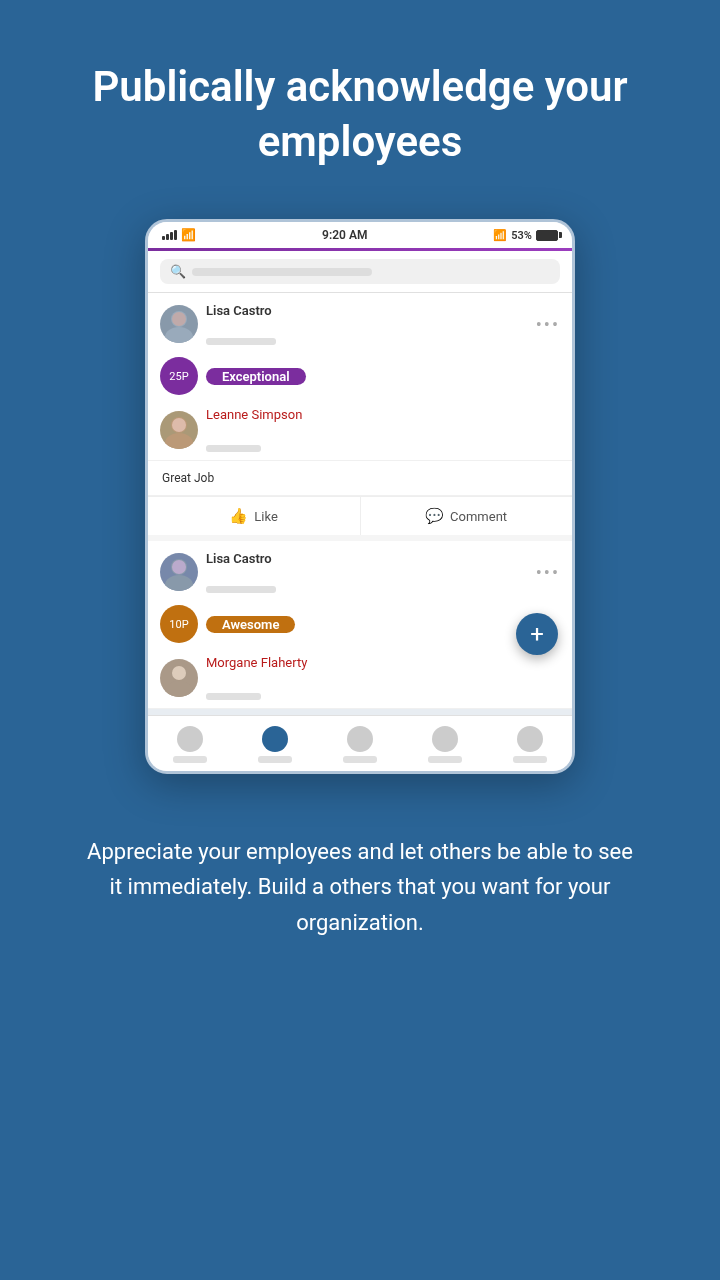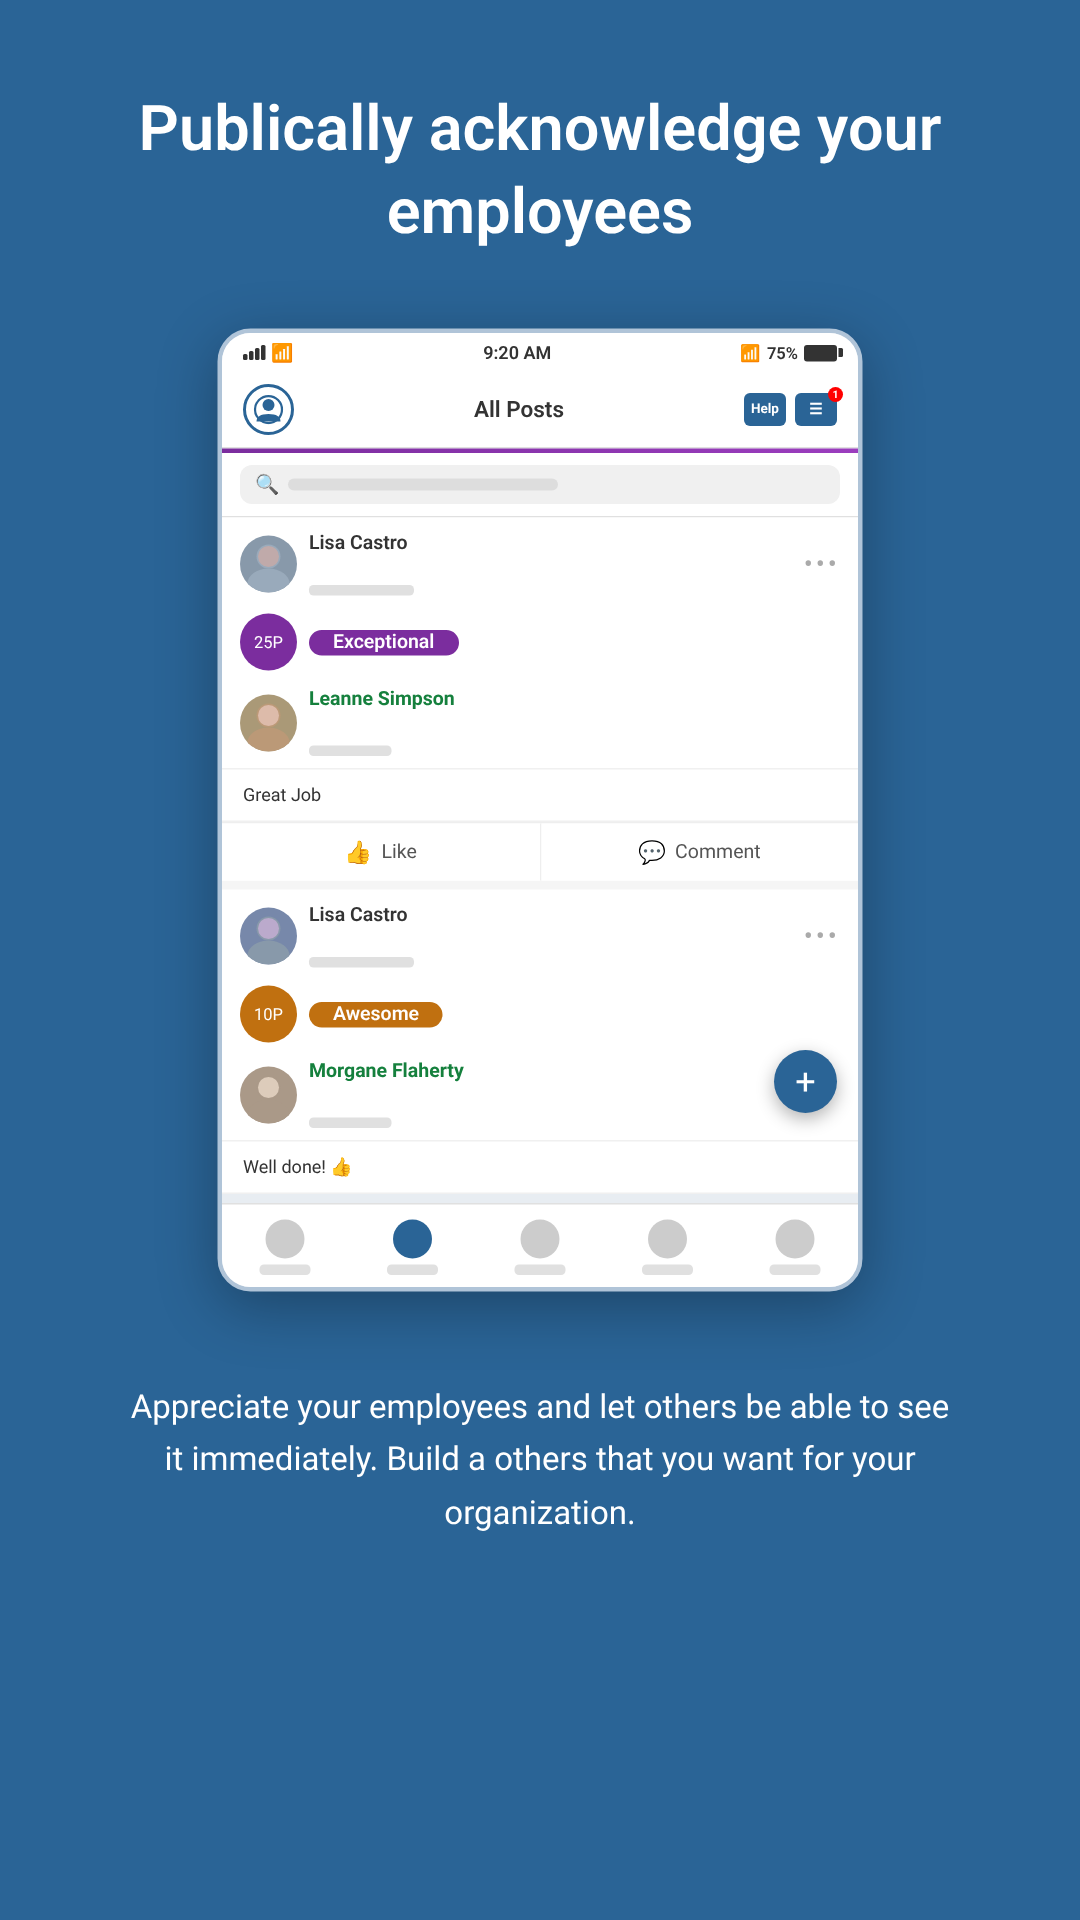--- a/index.html
+++ b/index.html
@@ -237,21 +237,21 @@
     .award-label.orange { background: #c07010; }
 
     
     .recipient-row {
       display: flex;
       align-items: center;
       gap: 8px;
       padding: 6px 12px 8px;
       border-bottom: 1px solid #f0f0f0;
     }
-    .recipient-name { font-size: 13px; font-weight: 700; color: #15803d; }
+    .recipient-name { font-size: 13px; font-weight: 400; color: #b91c1c; }
     .recipient-sub {
       width: 55px;
       height: 7px;
       background: #e0e0e0;
       border-radius: 3px;
       margin-top: 3px;
     }
 
     
     .post-message {
@@ -374,42 +374,25 @@
         <span></span>
           <span></span>
           <span></span>
           <span></span>
       </div>
       <span class="wifi-icon">📶</span>
     </div>
     <div class="status-center">9:20 AM</div>
     <div class="status-right">
       <span class="bt-icon">📶</span>
-      <span>75%</span>
+      <span>53%</span>
       <div class="battery-icon"></div>
     </div>
   </div>
 
-  <div class="app-header">
-    <div class="app-header-logo">
-      <svg width="20" height="20" viewBox="0 0 20 20">
-        <circle cx="10" cy="7" r="4" fill="#2a6496"></circle>
-        <path d="M2 18 Q2 13 10 13 Q18 13 18 18" fill="#2a6496"></path>
-        <circle cx="10" cy="10" r="9" fill="none" stroke="#2a6496" stroke-width="1.5"></circle>
-      </svg>
-    </div>
-    <div class="app-header-title">All Posts</div>
-    <div class="app-header-icons">
-      <div class="header-btn help">Help</div>
-      <div class="header-btn notif">
-        <span>☰</span>
-        <div class="notif-badge">1</div>
-      </div>
-    </div>
-  </div>
 
   <div class="purple-line"></div>
 
   <div class="search-bar">
     <div class="search-inner">
       <span class="search-icon-sym">🔍</span>
       <div class="search-placeholder-bar"></div>
     </div>
   </div>
 
@@ -496,21 +479,20 @@
             <ellipse cx="19" cy="32" rx="14" ry="10" fill="#aa9988"></ellipse>
             <circle cx="19" cy="14" r="7" fill="#ddccbb"></circle>
           </svg>
         </div>
         <div class="post-name-block">
           <span class="recipient-name">Morgane Flaherty</span>
           <div class="recipient-sub"></div>
         </div>
       </div>
 
-      <div class="post-message">Well done! 👍</div>
 
       <div class="fab">+</div>
     </div>
 
   </div>
 
   <div class="bottom-nav">
     <div class="nav-item">
       <div class="nav-dot"></div>
       <div class="nav-label-bar"></div>

